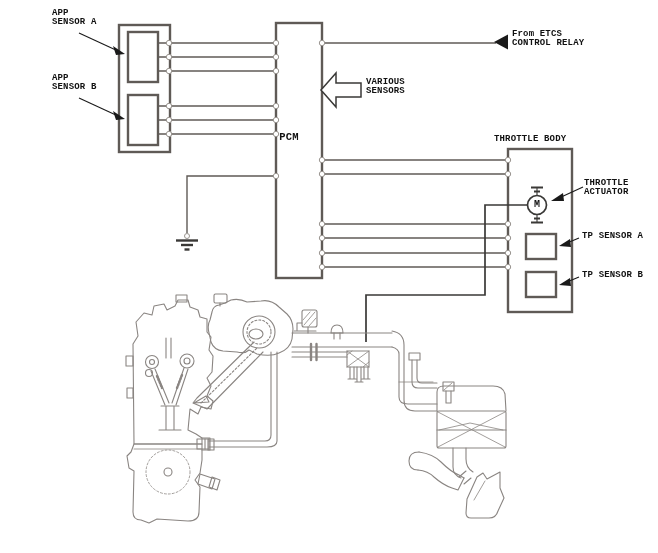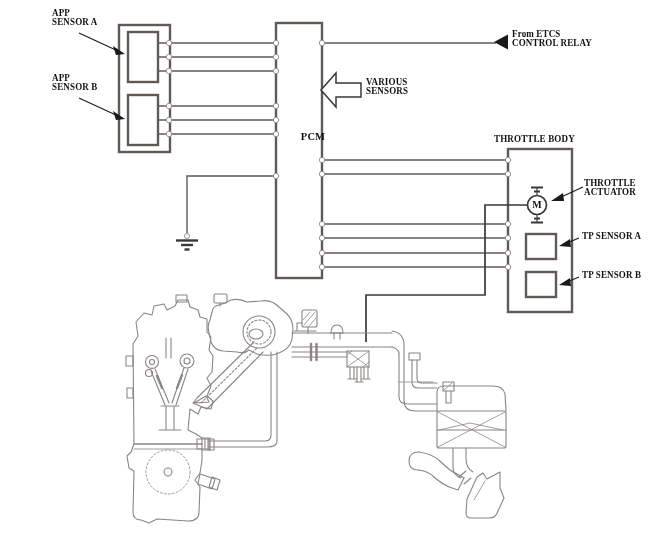--- a/index.html
+++ b/index.html
@@ -1,18 +1,18 @@
 <!DOCTYPE html>
 <html><head>
 <meta charset="utf-8">
 <style>
   html,body{margin:0;padding:0;background:#ffffff;}
   .stage{
     position:relative;width:658px;height:553px;background:#ffffff;overflow:hidden;
-    font-family:Liberation Serif, serif;
+    font-family:Liberation Mono, monospace;
   }
   .stage svg{position:absolute;left:0;top:0;}
   .lbl{
     position:absolute;color:#111111;font-weight:bold;font-size:9.3px;line-height:8.8px;
     letter-spacing:0.15px;white-space:nowrap;transform:scaleX(0.97);transform-origin:left top;
   }
   .lbl.center{text-align:center;transform:none;}
   .pcm-lbl{font-size:10.5px;}
   .motor-lbl{font-size:10px;line-height:10px;}
   
@@ -245,21 +245,21 @@
 <div class="lbl" style="left:52px;top:9px;">
   <div>APP</div>
   <div>SENSOR A</div>
 </div>
 
 <div class="lbl" style="left:52px;top:74px;">
   <div>APP</div>
   <div>SENSOR B</div>
 </div>
 
-<div class="lbl center pcm-lbl" style="left:276px;top:133px;width:26px;margin-left:24px;">
+<div class="lbl center pcm-lbl" style="left:276px;top:133px;width:26px;">
   <div>PCM</div>
 </div>
 
 <div class="lbl" style="left:366px;top:78px;">
   <div>VARIOUS</div>
   <div>SENSORS</div>
 </div>
 
 <div class="lbl" style="left:512px;top:30px;">
   <div>From ETCS</div>

